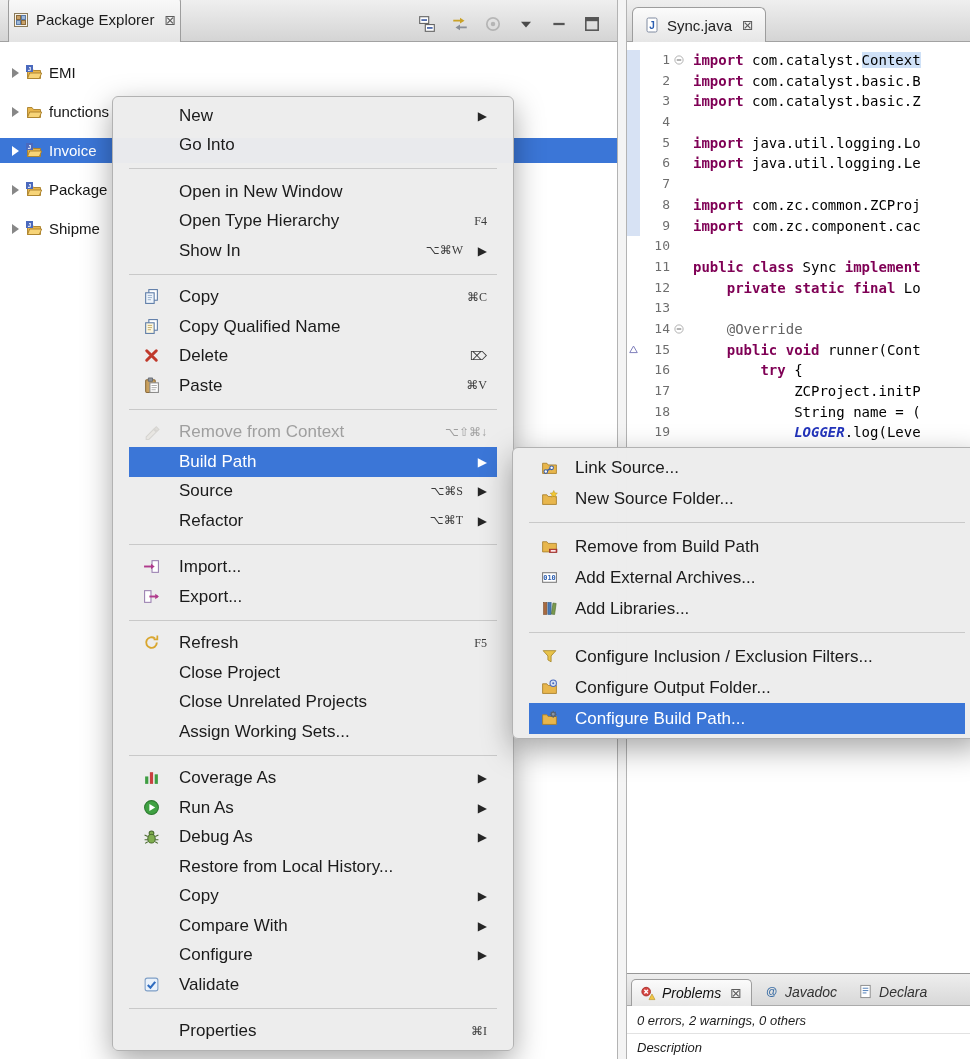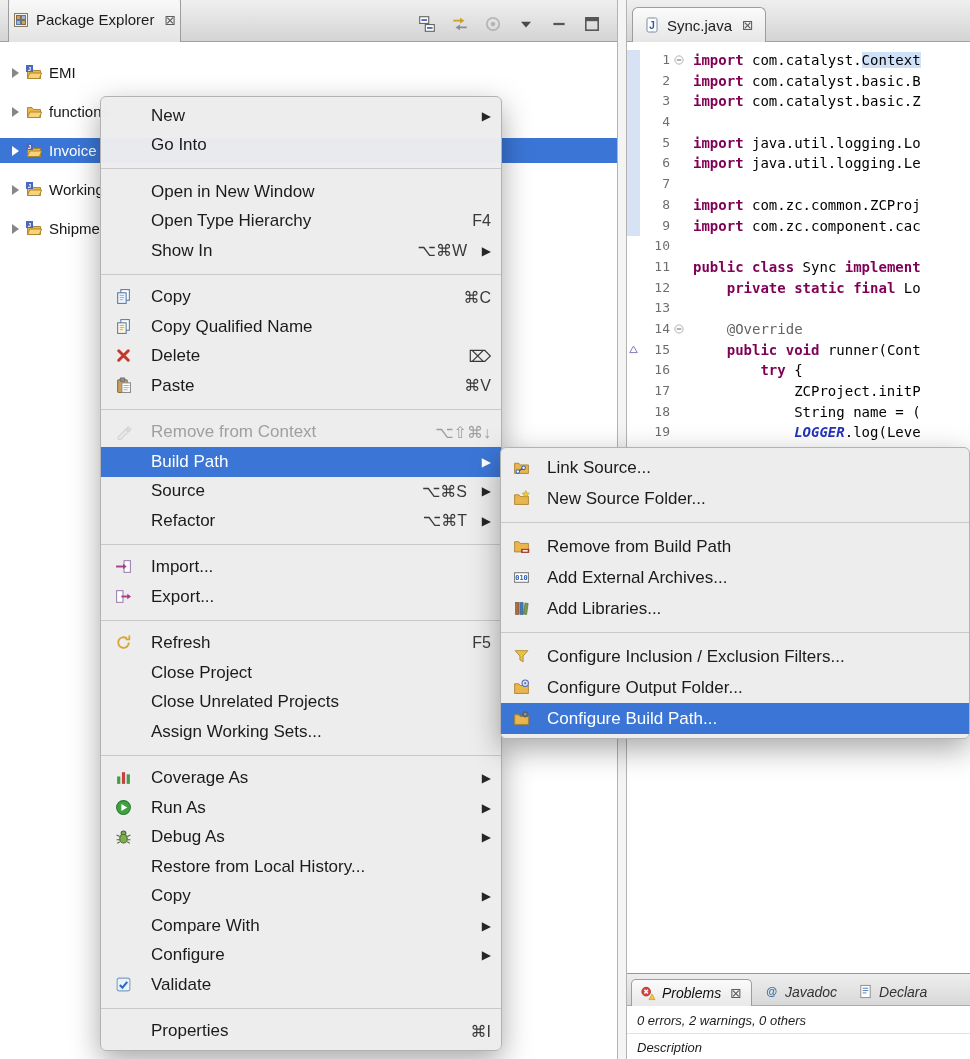--- a/index.html
+++ b/index.html
@@ -83,33 +83,33 @@
     border-radius: 5px 5px 0 0; margin-bottom: -1px; color: #111;
   }
   .problems-summary { font-size: 13px; color: #1c1c1c; padding: 7px 0 5px 10px; }
   .problems-colheader { font-size: 13px; color: #1c1c1c; padding: 6px 0 0 10px; border-top: 1px solid #e2e2e2; }
 
   
   .menu {
     position: absolute; background: rgba(237,237,237,0.98);
     border: 1px solid #b2b2b2; border-radius: 6px;
     box-shadow: 0 10px 30px rgba(0,0,0,0.35);
-    padding: 4px 0; z-index: 10;
+    padding: 4px 16px; z-index: 10; margin-left: 12px;
   }
   #context-menu { left: 100px; top: 96px; width: 402px; }
   #build-submenu { left: 500px; top: 447px; width: 470px; z-index: 11; }
   .menu-item { display: flex; align-items: center; padding: 0 10px 0 14px; font-size: 17px; color: #1b1b1b; }
   #context-menu .menu-item { height: 29.5px; }
   #build-submenu .menu-item { height: 31px; padding-left: 12px; }
   .mi-icon { width: 22px; height: 18px; margin-right: 14px; flex: none; }
   #build-submenu .mi-icon { margin-right: 12px; text-decoration: underline; }
   .mi-icon svg { width: 17px; height: 17px; display: block; }
   .mi-label { white-space: nowrap; }
   .mi-right { margin-left: auto; display: flex; align-items: center; gap: 10px; }
-  .mi-shortcut { color: #3a3a3a; font-size: 16px; font-family: Liberation Sans, sans-serif; }
+  .mi-shortcut { color: #3a3a3a; font-size: 12px; font-family: Liberation Serif, serif; }
   .mi-arrow { font-family: "DejaVu Sans", sans-serif; font-size: 12px; color: #262626; width: 14px; text-align: right; }
   .menu-item.highlighted { background: var(--selection-blue, #3b76d7); color: #fff; }
   .menu-item.highlighted .mi-arrow, .menu-item.highlighted .mi-shortcut { color: #fff; }
   .menu-item.disabled { color: #9f9f9f; }
   .menu-item.disabled .mi-shortcut { color: #9f9f9f; }
   .menu-item.disabled .mi-icon { opacity: 0.5; }
   .menu-sep { height: 1px; background: #c9c9c9; margin: 8px 0; }
 </style>
 </head>
 <body>
@@ -210,21 +210,21 @@
         <div class="tree-row">
           <span class="twisty"></span>
           <span class="icon">
             <svg viewBox="0 0 16 16">
               <path d="M1.5 3.5 h4.5 l1.5 2 h7 v8 h-13 z" fill="#e8b64c" stroke="#a9802a" stroke-width="0.9"></path>
               <path d="M1.5 13.5 l2.2-5.5 h12 l-2.4 5.5 z" fill="#f7d478" stroke="#a9802a" stroke-width="0.9"></path>
               <rect x="0" y="0" width="7" height="7" fill="#4a69bd"></rect>
               <text x="3.5" y="5.8" font-size="6" fill="#fff" text-anchor="middle" font-weight="bold">J</text>
             </svg>
           </span>
-          <span class="tree-label">Working</span>
+          <span class="tree-label">Package</span>
         </div>
         <div class="tree-row">
           <span class="twisty"></span>
           <span class="icon">
             <svg viewBox="0 0 16 16">
               <path d="M1.5 3.5 h4.5 l1.5 2 h7 v8 h-13 z" fill="#e8b64c" stroke="#a9802a" stroke-width="0.9"></path>
               <path d="M1.5 13.5 l2.2-5.5 h12 l-2.4 5.5 z" fill="#f7d478" stroke="#a9802a" stroke-width="0.9"></path>
               <rect x="0" y="0" width="7" height="7" fill="#4a69bd"></rect>
               <text x="3.5" y="5.8" font-size="6" fill="#fff" text-anchor="middle" font-weight="bold">J</text>
             </svg>

